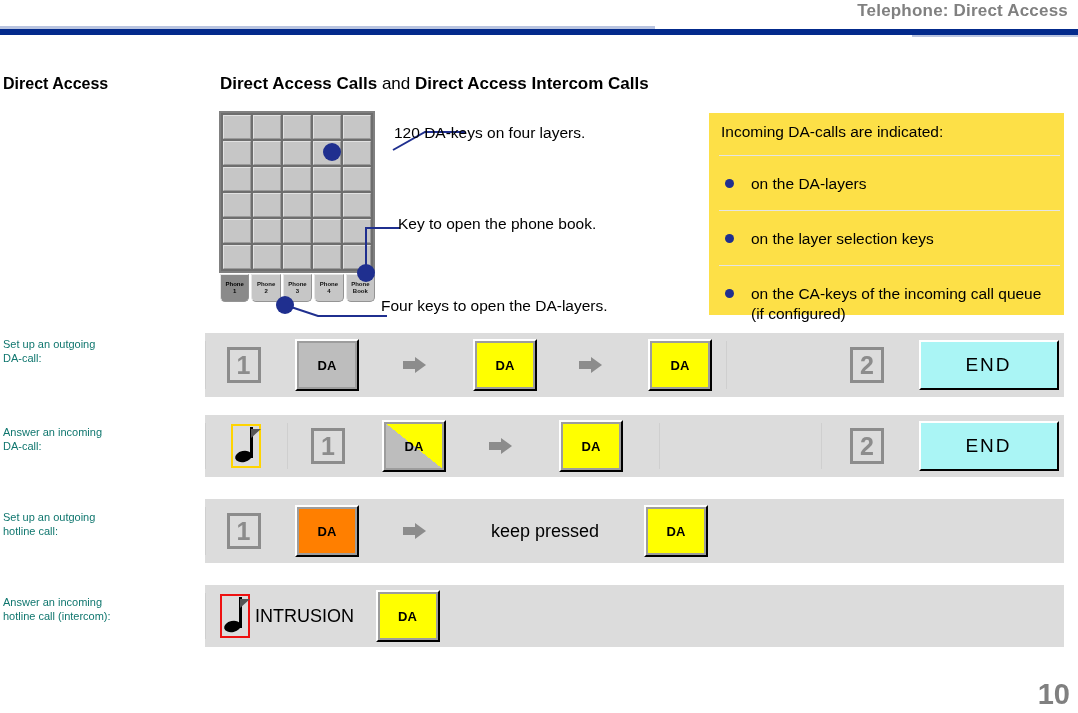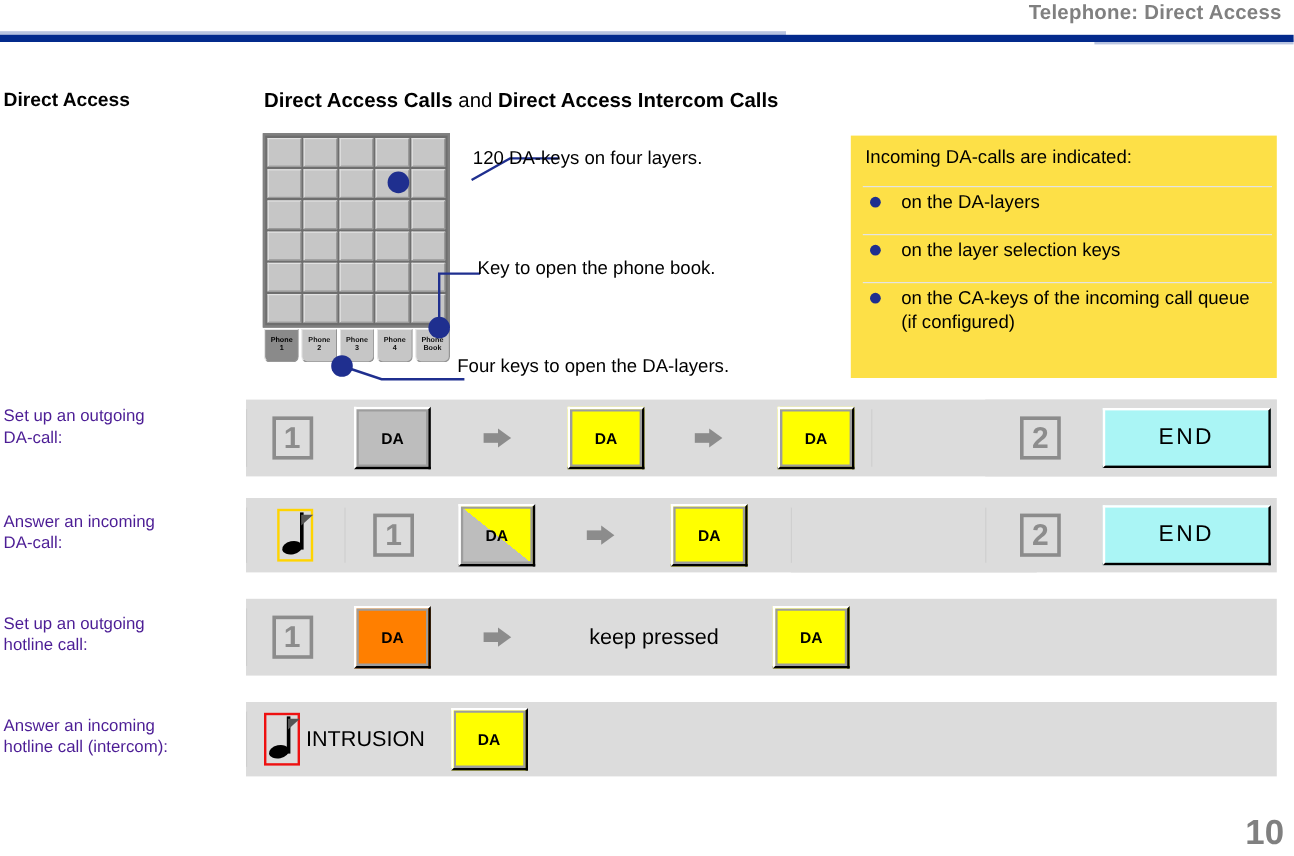--- a/index.html
+++ b/index.html
@@ -133,21 +133,21 @@
   }
   #info-box .info-title {
     font-size: 15.5px;
     color: #000;
     padding: 10px 0 0 12px;
   }
   #info-box .info-item {
     display: flex;
     align-items: flex-start;
     padding: 0 10px 0 16px;
-    margin-top: 3px;
+    margin-top: 18px;
     font-size: 15.5px;
     color: #000;
   }
   #info-box .bullet {
     width: 9px; height: 9px;
     border-radius: 50%;
     background: #1f2f8f;
     margin-right: 17px;
     margin-top: 5px;
     flex: 0 0 auto;
@@ -155,22 +155,22 @@
   #info-box .divline {
     height: 1px; background: #e4e4e4;
     margin: 0 4px 0 10px;
   }
   .info-item-text { line-height: 1.3; }
 
   
   .proc-label {
     position: absolute;
     left: 3px;
-    font-size: 14px;
-    color: #4c1d95;
+    font-size: 11px;
+    color: #0f766e;
     line-height: 1.25;
   }
   .proc-panel {
     position: absolute;
     left: 205px;
     background: #dcdcdc;
     display: flex;
     align-items: center;
     box-sizing: border-box;
   }

